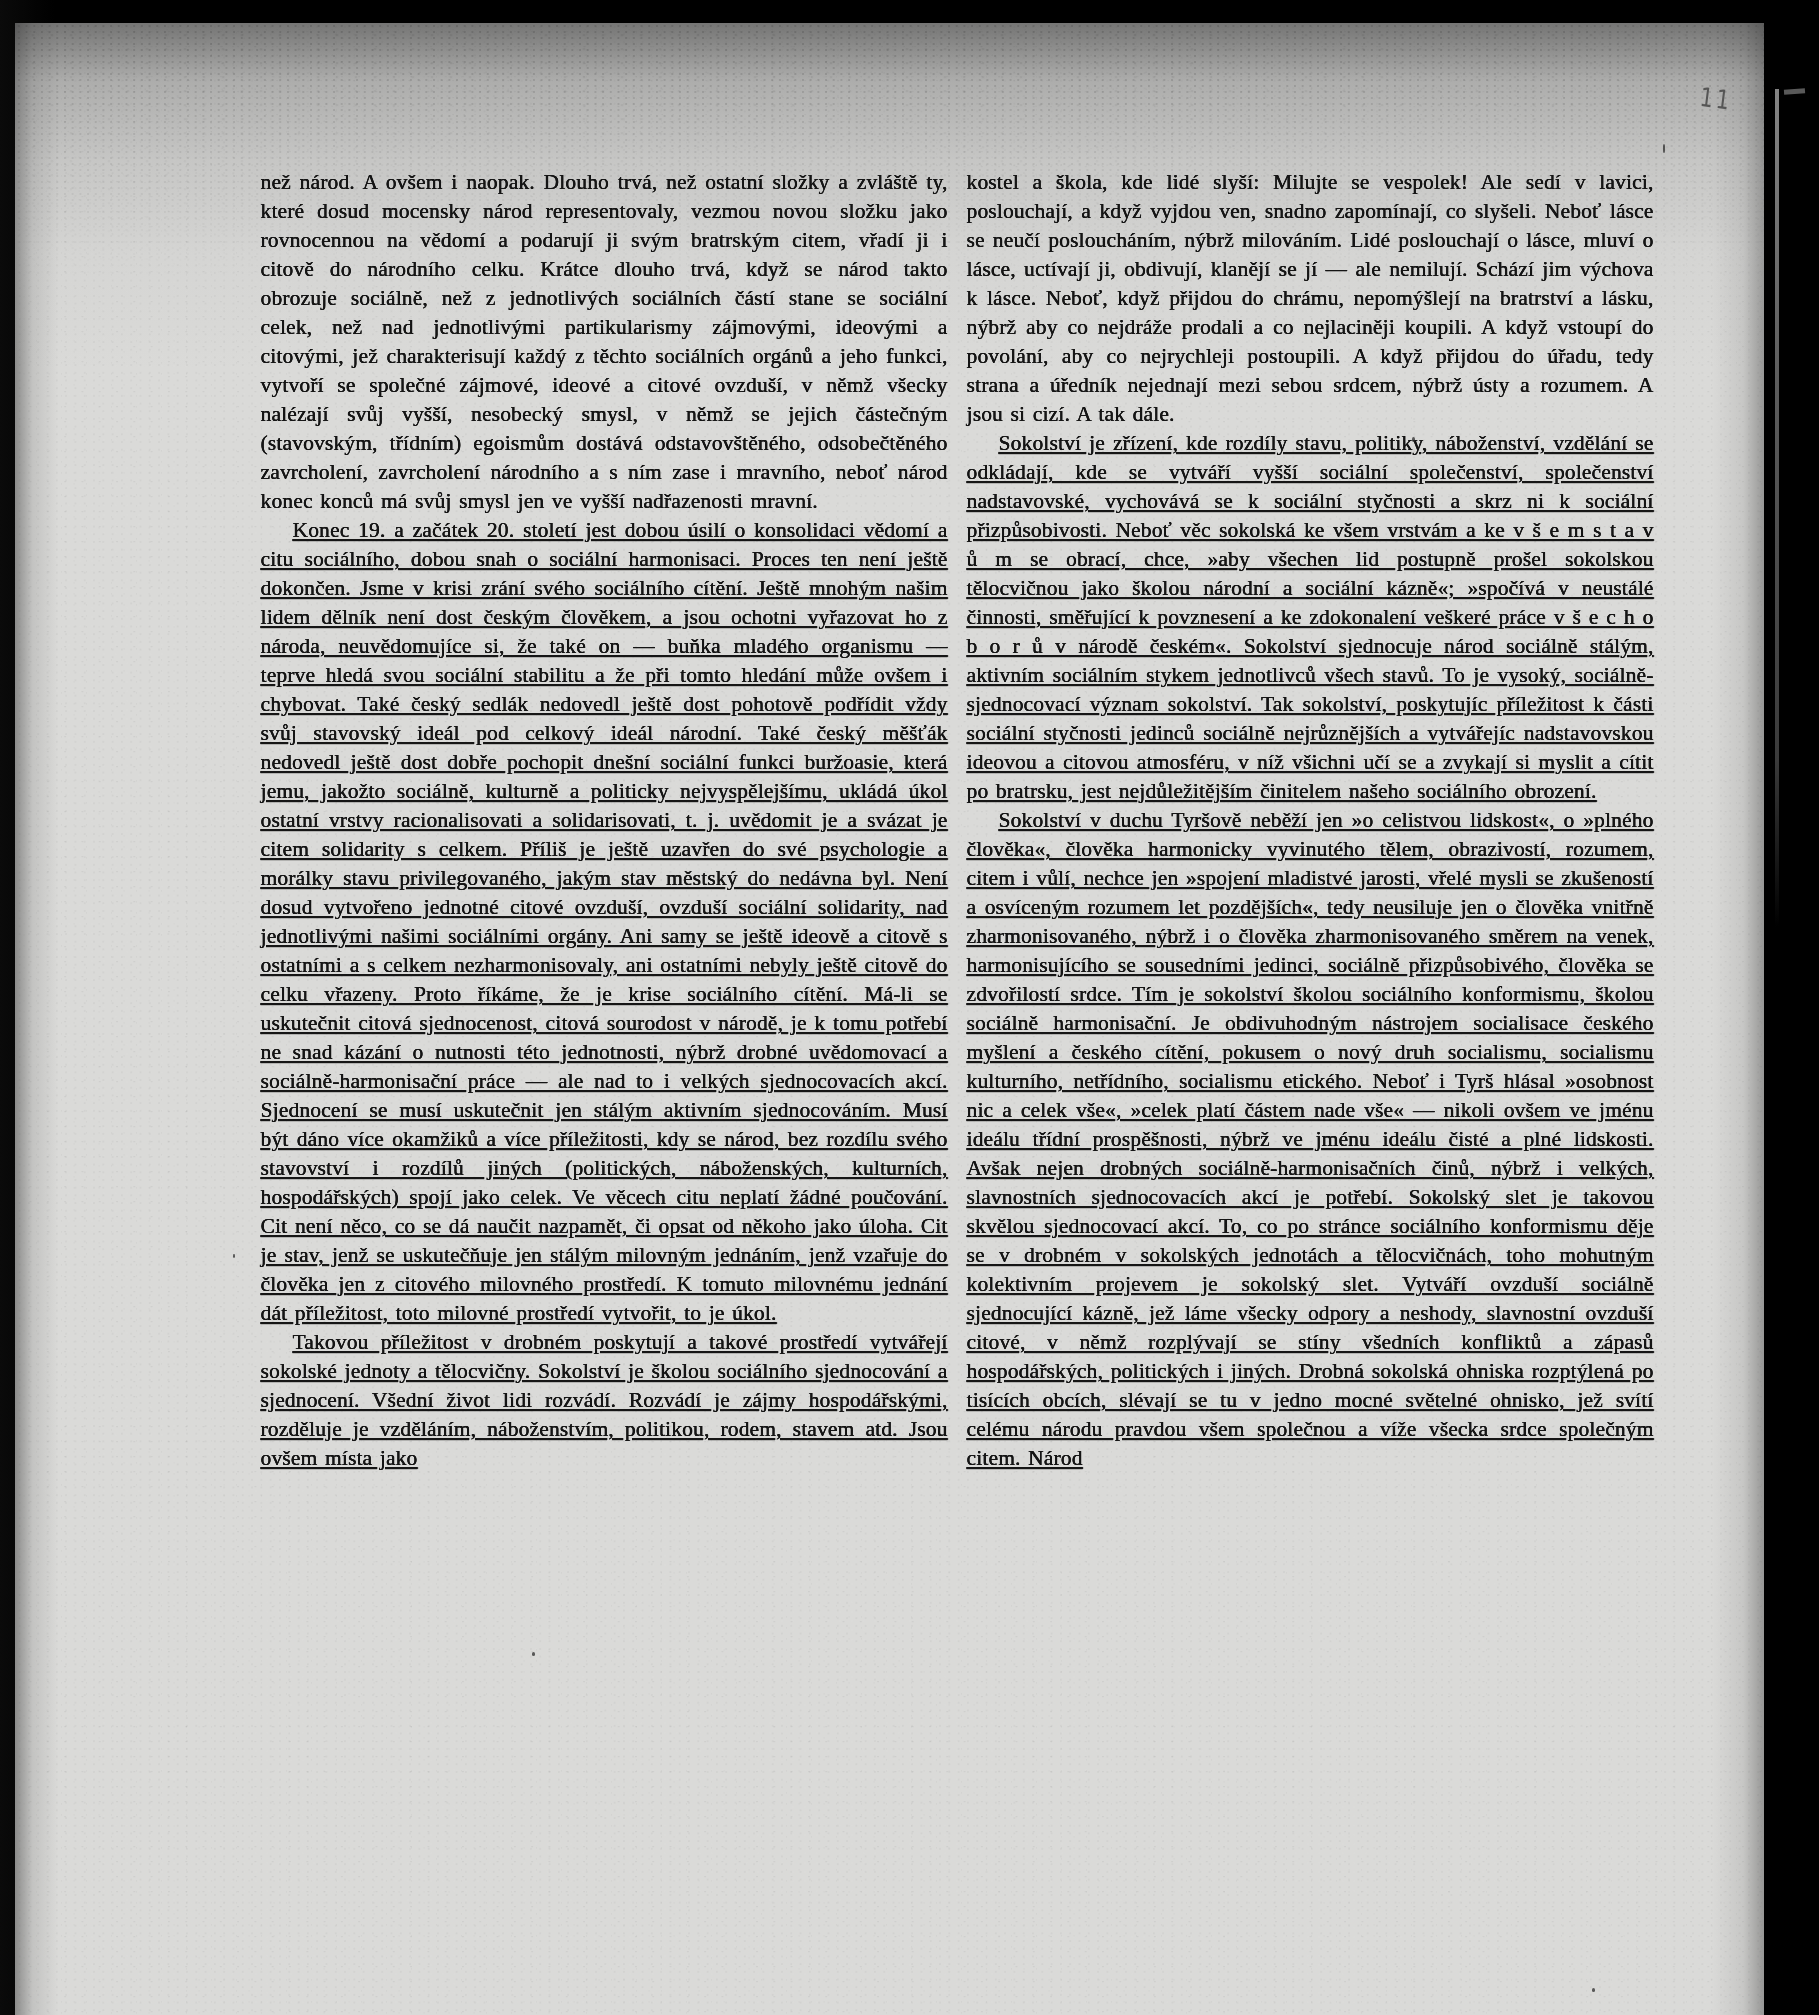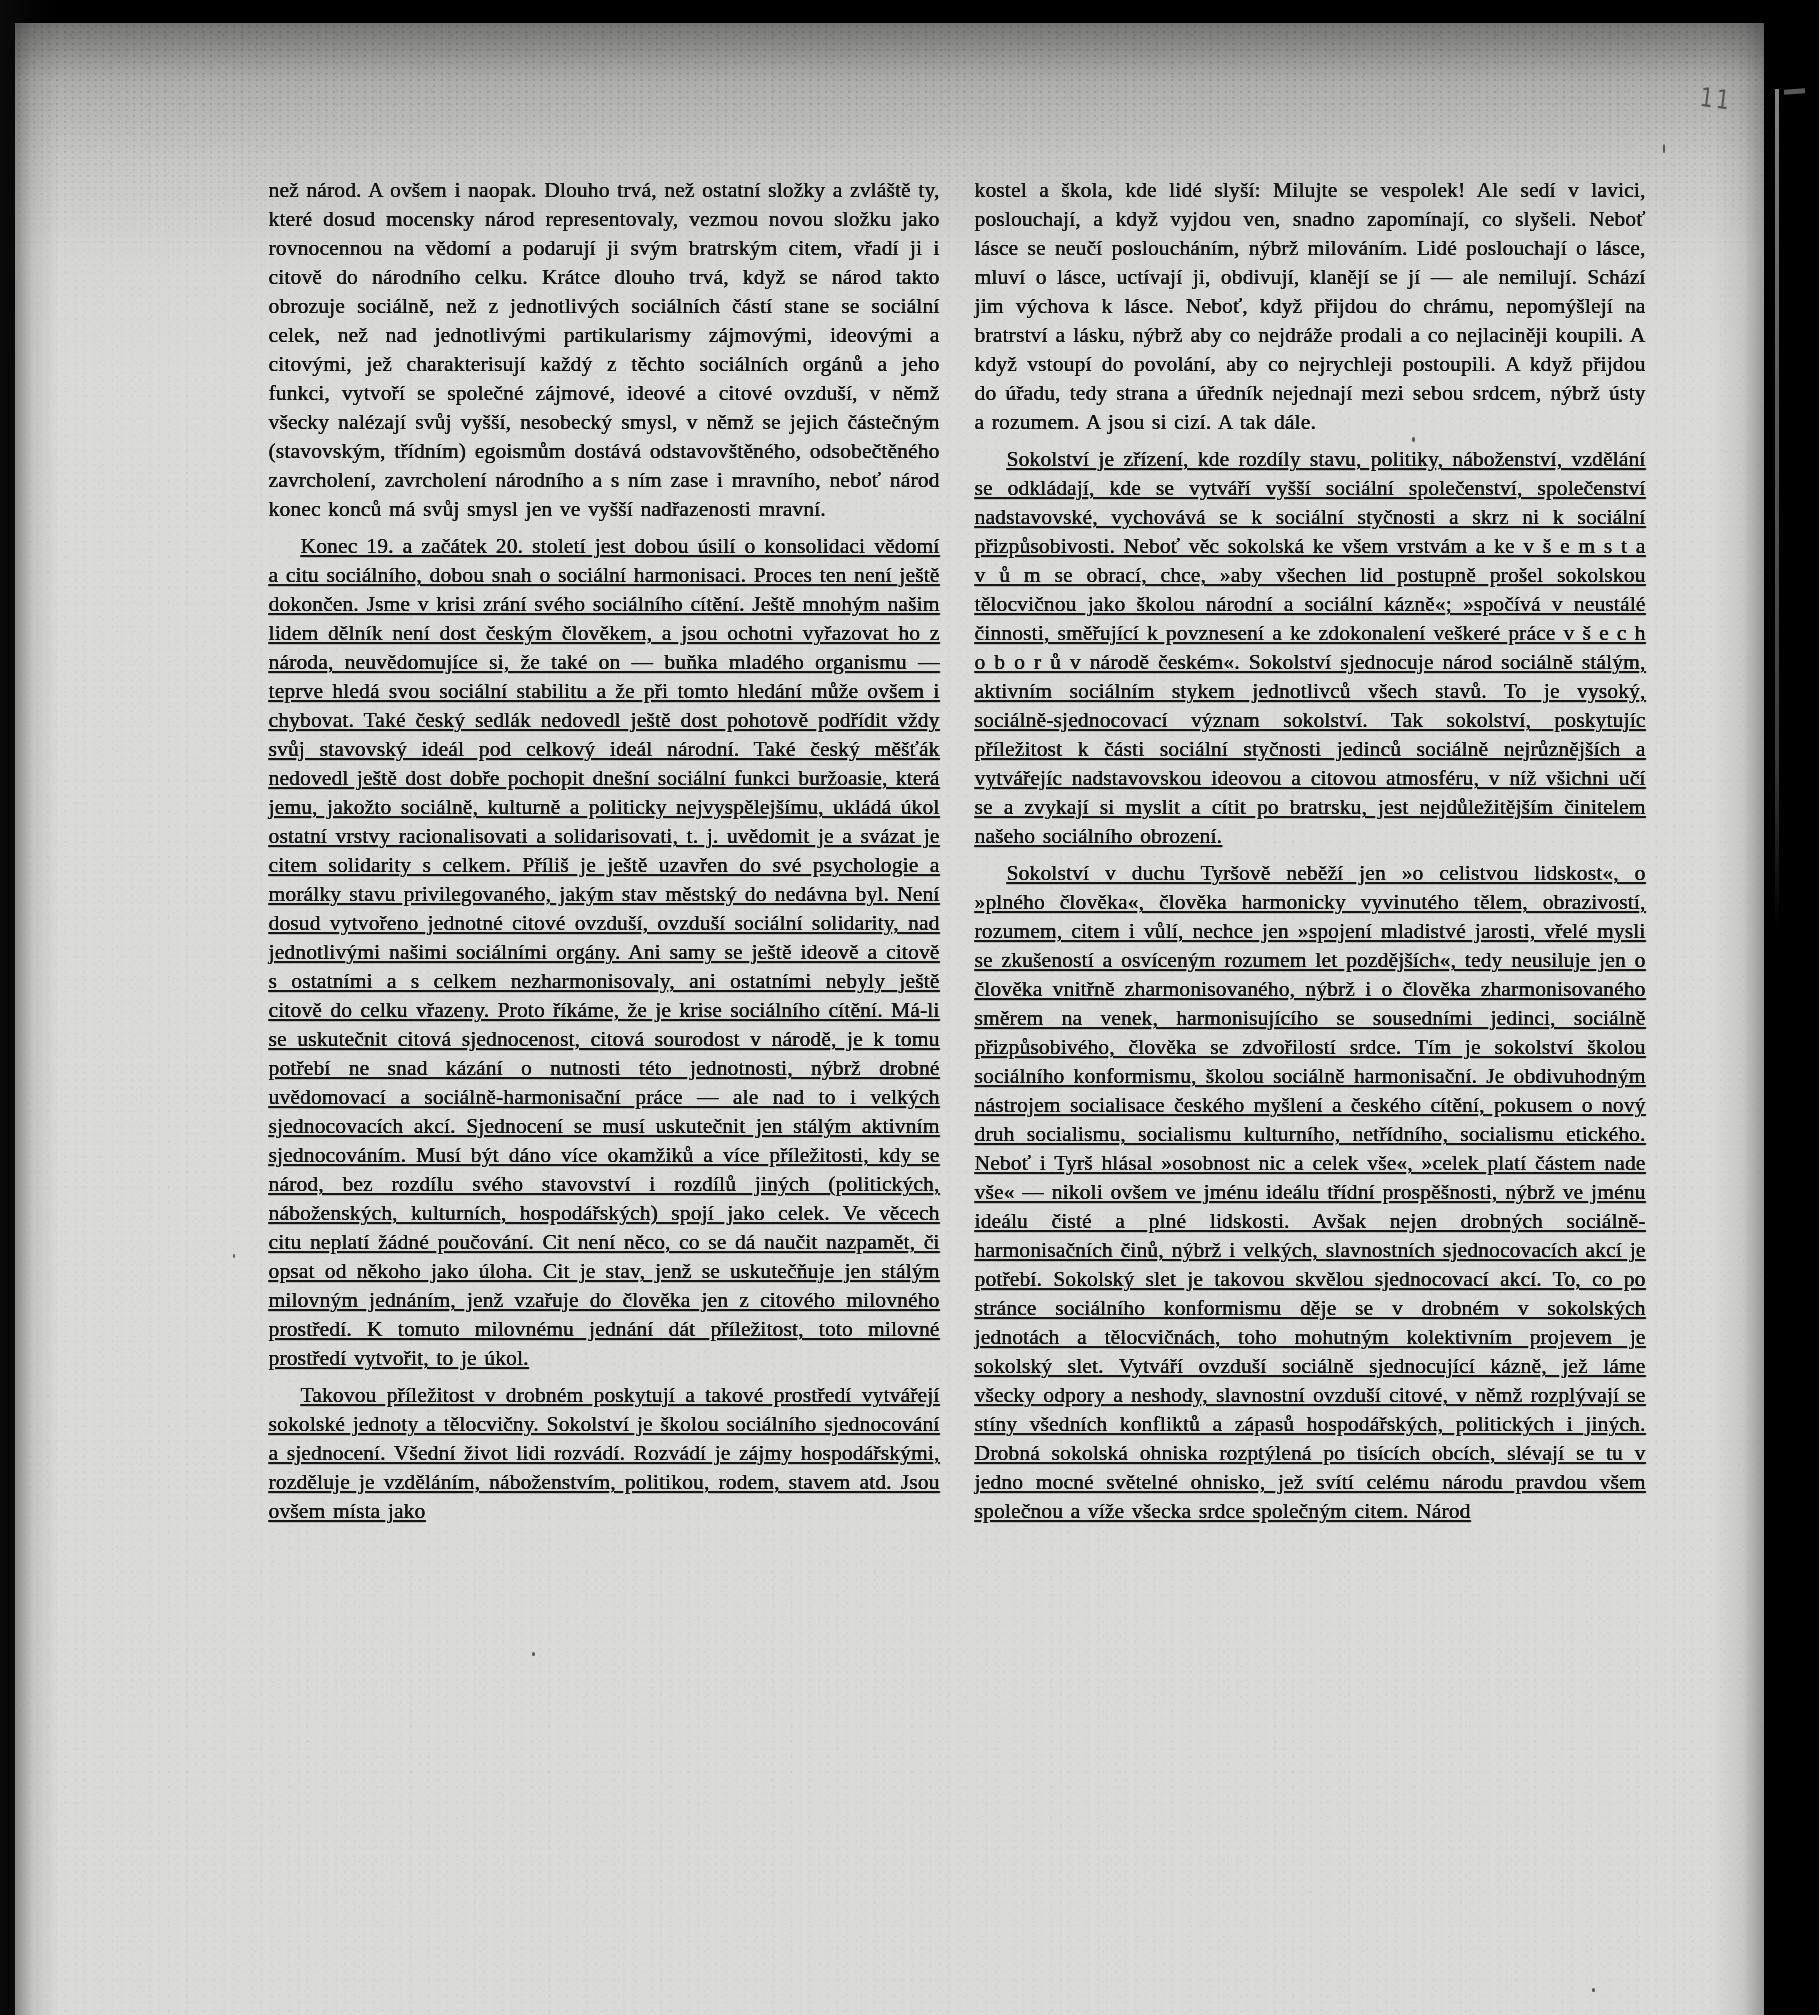--- a/index.html
+++ b/index.html
@@ -75,21 +75,21 @@
     font-family: "Liberation Serif", "DejaVu Serif", serif;
     font-size: 21.4px;
     line-height: 29px;
     text-align: justify;
     text-shadow: 0.3px 0 0 currentColor, 0 0.2px 0 currentColor;
     letter-spacing: 0.2px;
     word-spacing: 2px;
   }
   .col-left  { left: 246px; }
   .col-right { left: 952px; }
-  .para { margin: 8px; }
+  .para { margin: 0; }
   .para.indent { text-indent: 32px; text-decoration: underline; }
   .margin-mark {
     position: absolute;
     left: 1685px;
     top: 64px;
     color: #474747;
     font-family: "DejaVu Sans", sans-serif;
     font-size: 21px;
     letter-spacing: 2.8px;
     transform: rotate(7deg) scaleY(1.25);

